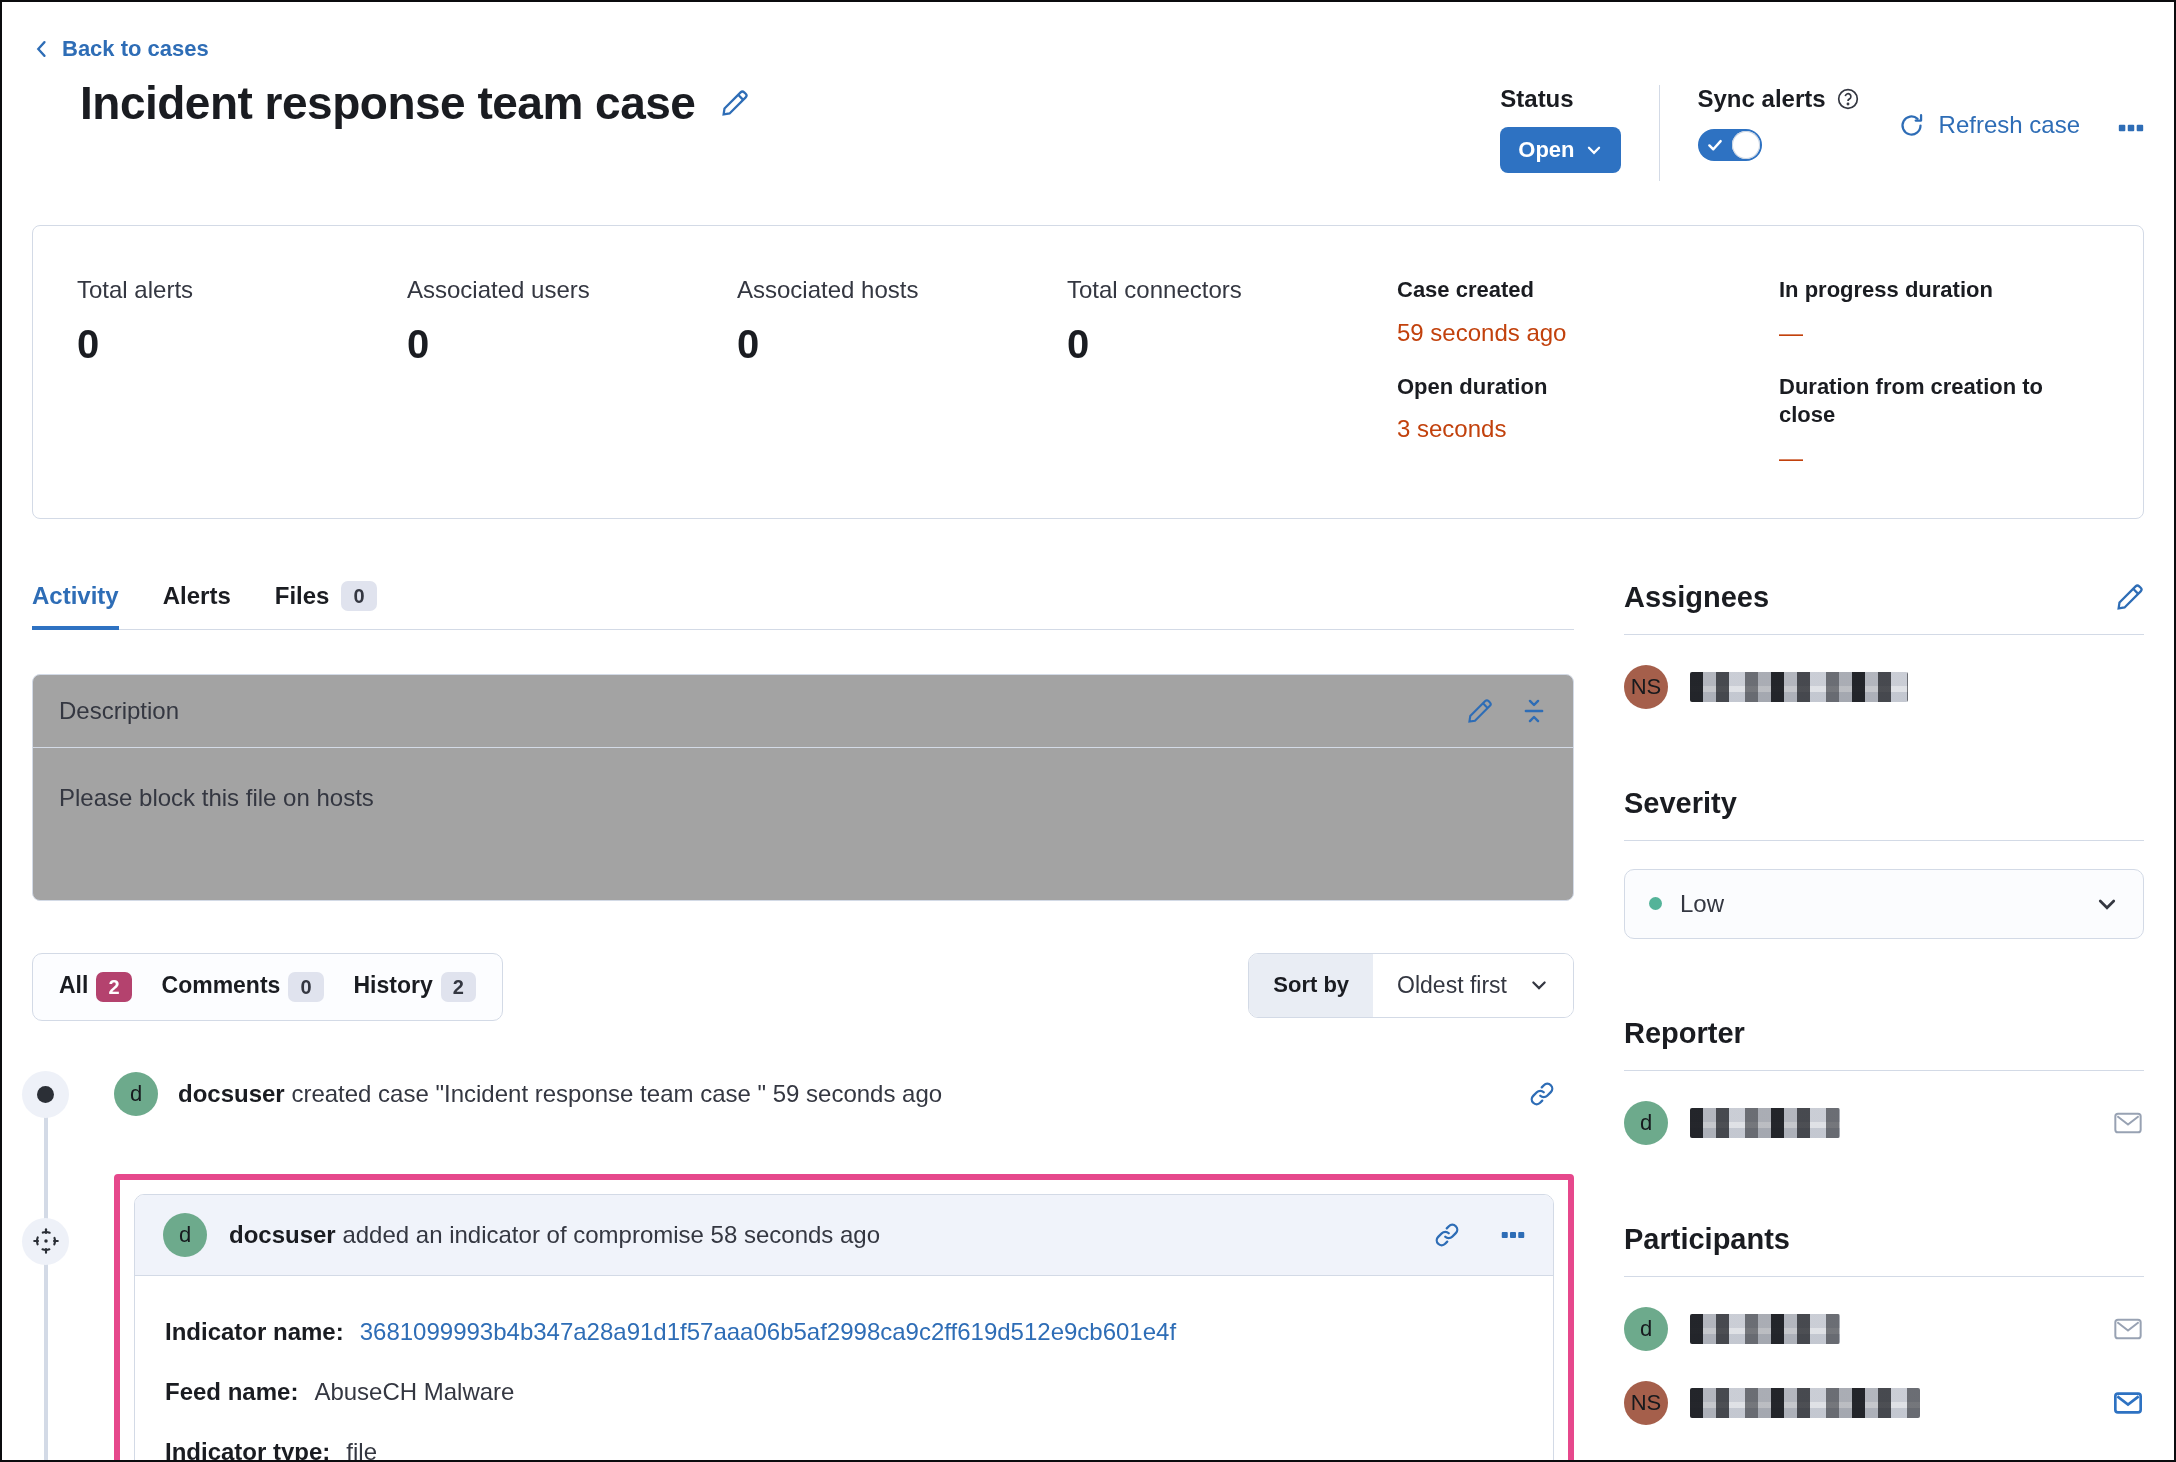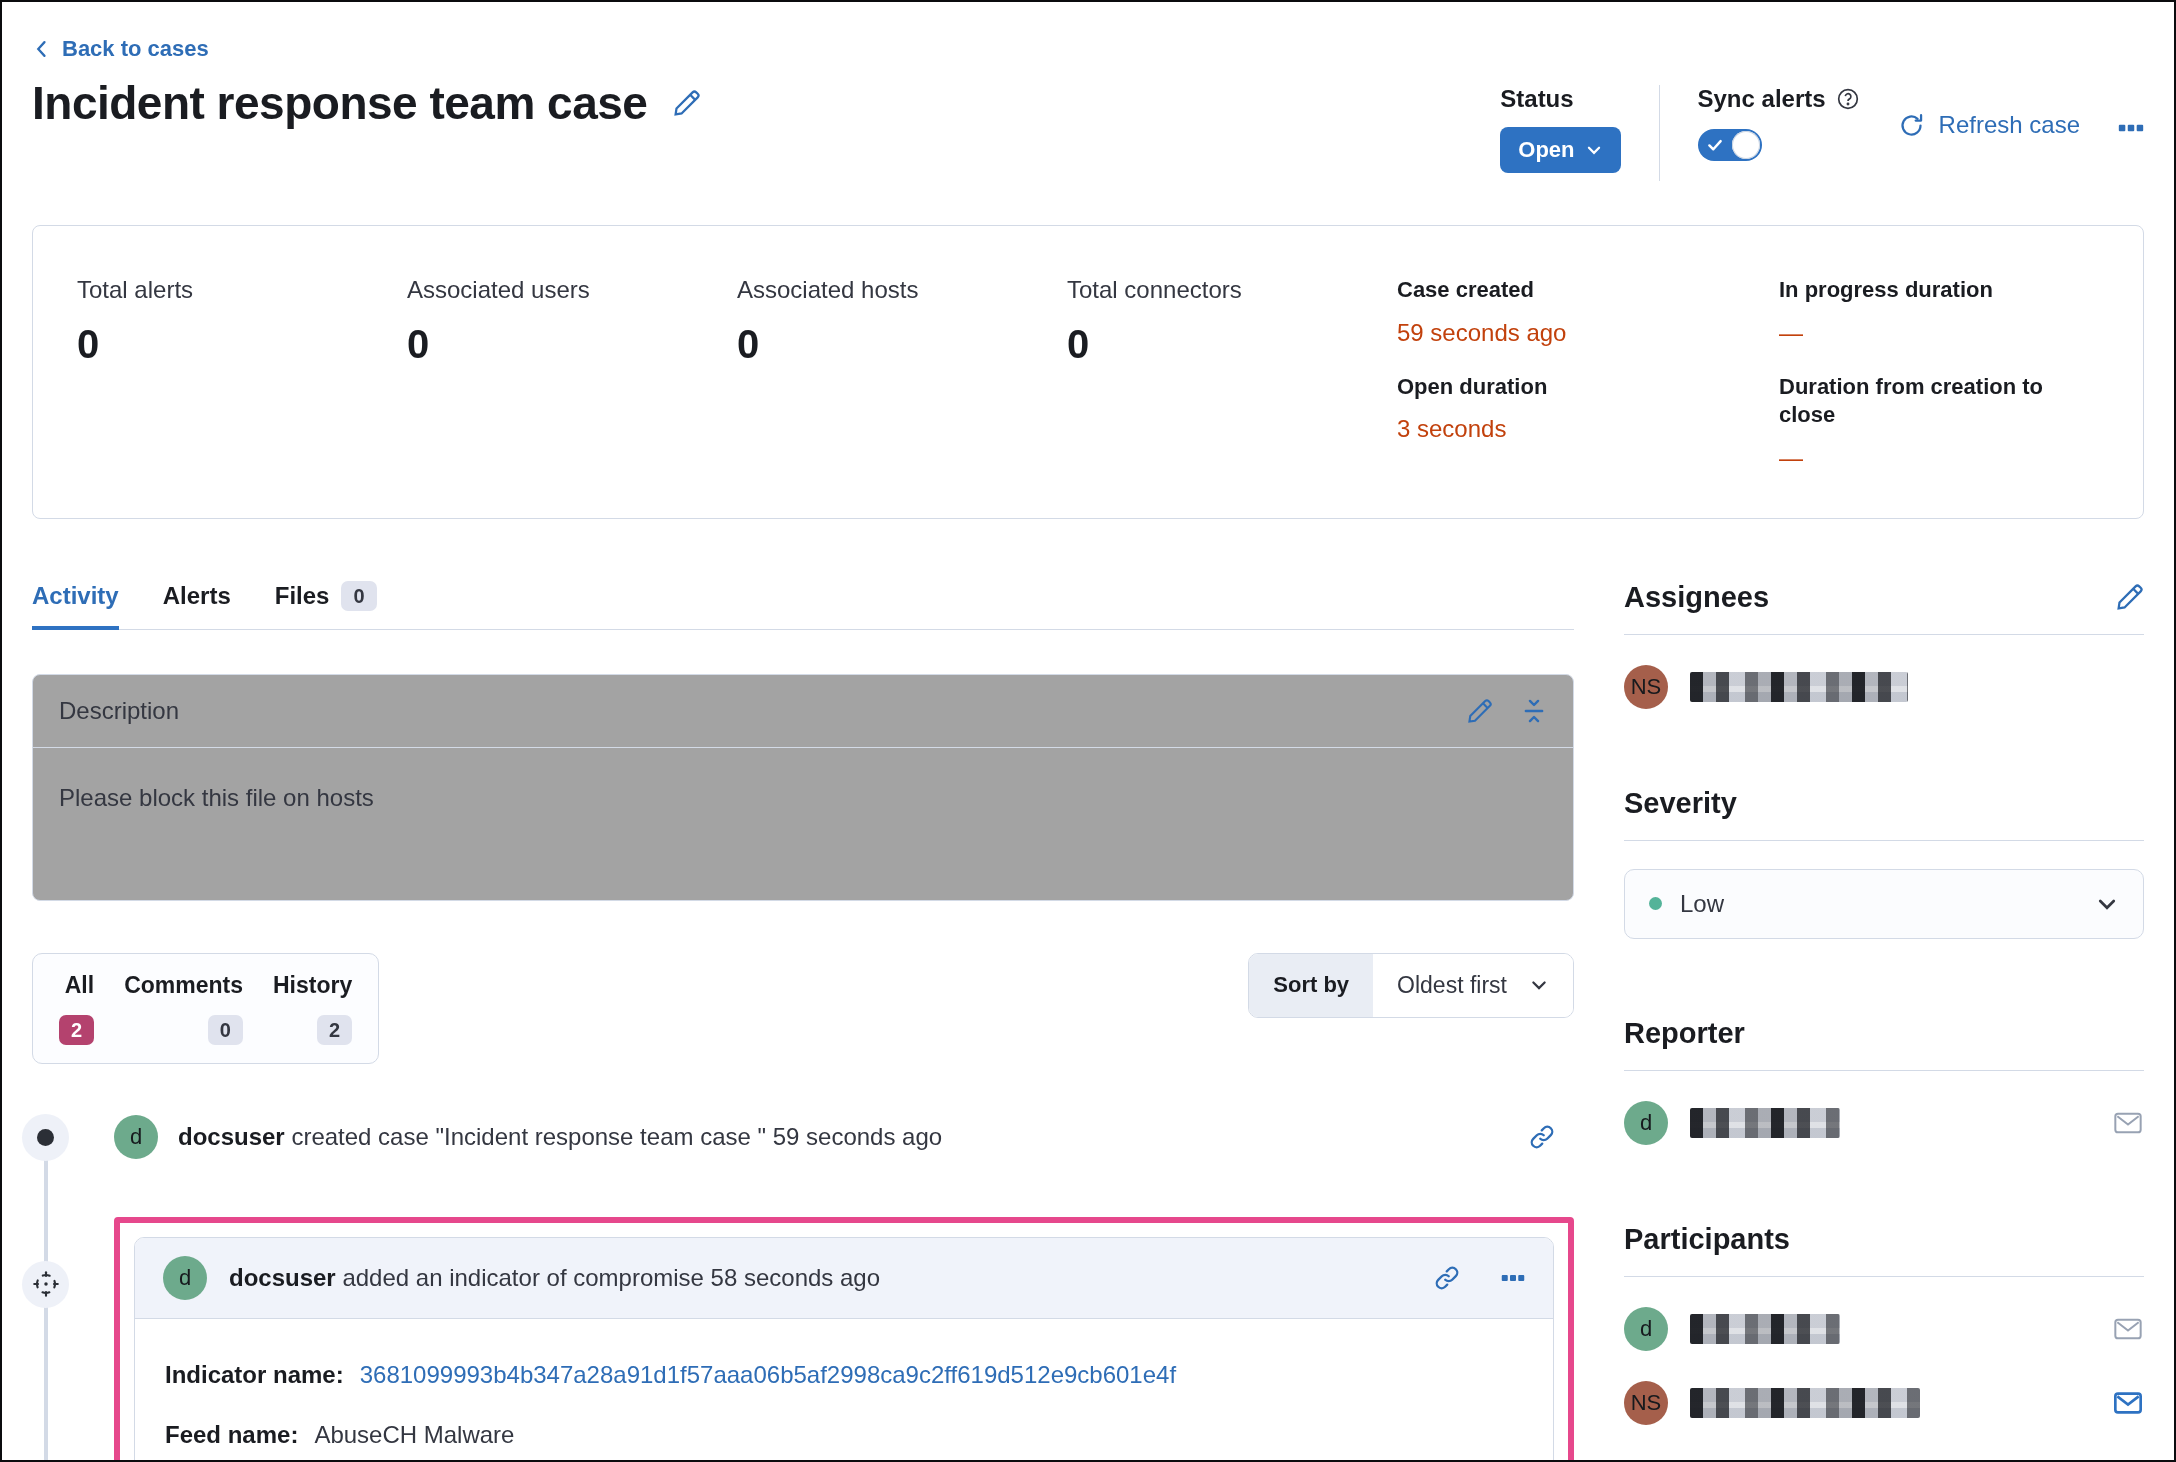--- a/index.html
+++ b/index.html
@@ -19,21 +19,21 @@
     position:relative;
   }
   .icon { display:inline-flex; align-items:center; justify-content:center; flex:none; }
 
   
   .back {
     display:inline-flex; align-items:center; gap:10px;
     color:#2e6db6; font-size:22px; font-weight:600; text-decoration:none; cursor:pointer;
   }
   .title-row { display:flex; align-items:flex-start; justify-content:space-between; margin-top:14px; }
-  .title-left { display:flex; align-items:center; gap:26px; }
+  .title-left { display:flex; align-items:center; gap:26px;margin-left:48px; }
   h1.case-title { font-size:46px; font-weight:700; color:#1a1c21; letter-spacing:-0.5px; line-height:1.15; }
   .title-pencil { color:#2e6db6; cursor:pointer; }
 
   .header-controls { display:flex; align-items:flex-start; gap:38px; padding-top:8px; }
   .ctrl-label { font-size:24px; font-weight:700; color:#1a1c21; }
   .ctrl-label-row { display:flex; align-items:center; gap:10px; font-size:24px; font-weight:700; color:#1a1c21; }
   .status-btn {
     margin-top:14px; display:inline-flex; align-items:center; gap:10px;
     background:#2e72c2; color:#fff; font-size:22px; font-weight:600;
     border:none; border-radius:8px; height:46px; padding:0 18px; cursor:pointer;
@@ -91,21 +91,21 @@
   .desc-panel header .icons { display:flex; align-items:center; gap:28px; color:#2e6db6; }
   .desc-panel header .icons .icon { cursor:pointer; }
   .desc-body { padding:36px 26px 88px 26px; font-size:24px; color:#343741; }
 
   
   .filter-row { margin-top:52px; display:flex; align-items:flex-start; justify-content:space-between; }
   .filter-group {
     display:flex; align-items:center; gap:30px;
     border:1px solid #d3dae6; border-radius:10px; background:#fcfdff; padding:18px 26px;
   }
-  .filter-item { display:flex; align-items:flex-end; gap:16px; font-size:23px; font-weight:600; color:#1a1c21; cursor:pointer; background:none; border:none;flex-direction:column; }
+  .filter-item { display:flex; align-items:flex-start; gap:8px; font-size:23px; font-weight:600; color:#1a1c21; cursor:pointer; background:none; border:none; }
   .sort-group { display:flex; align-items:stretch; border:1px solid #d3dae6; border-radius:10px; overflow:hidden; }
   .sort-label { display:flex; align-items:center; background:#e9edf4; padding:0 24px; font-size:22px; font-weight:700; color:#1a1c21; }
   .sort-value {
     display:flex; align-items:center; gap:22px; background:#fff; padding:18px 24px;
     font-size:23px; color:#343741; cursor:pointer; border:none;
   }
 
   
   .timeline { margin-top:50px; position:relative; margin-left:-10px; }
   .timeline::before {

